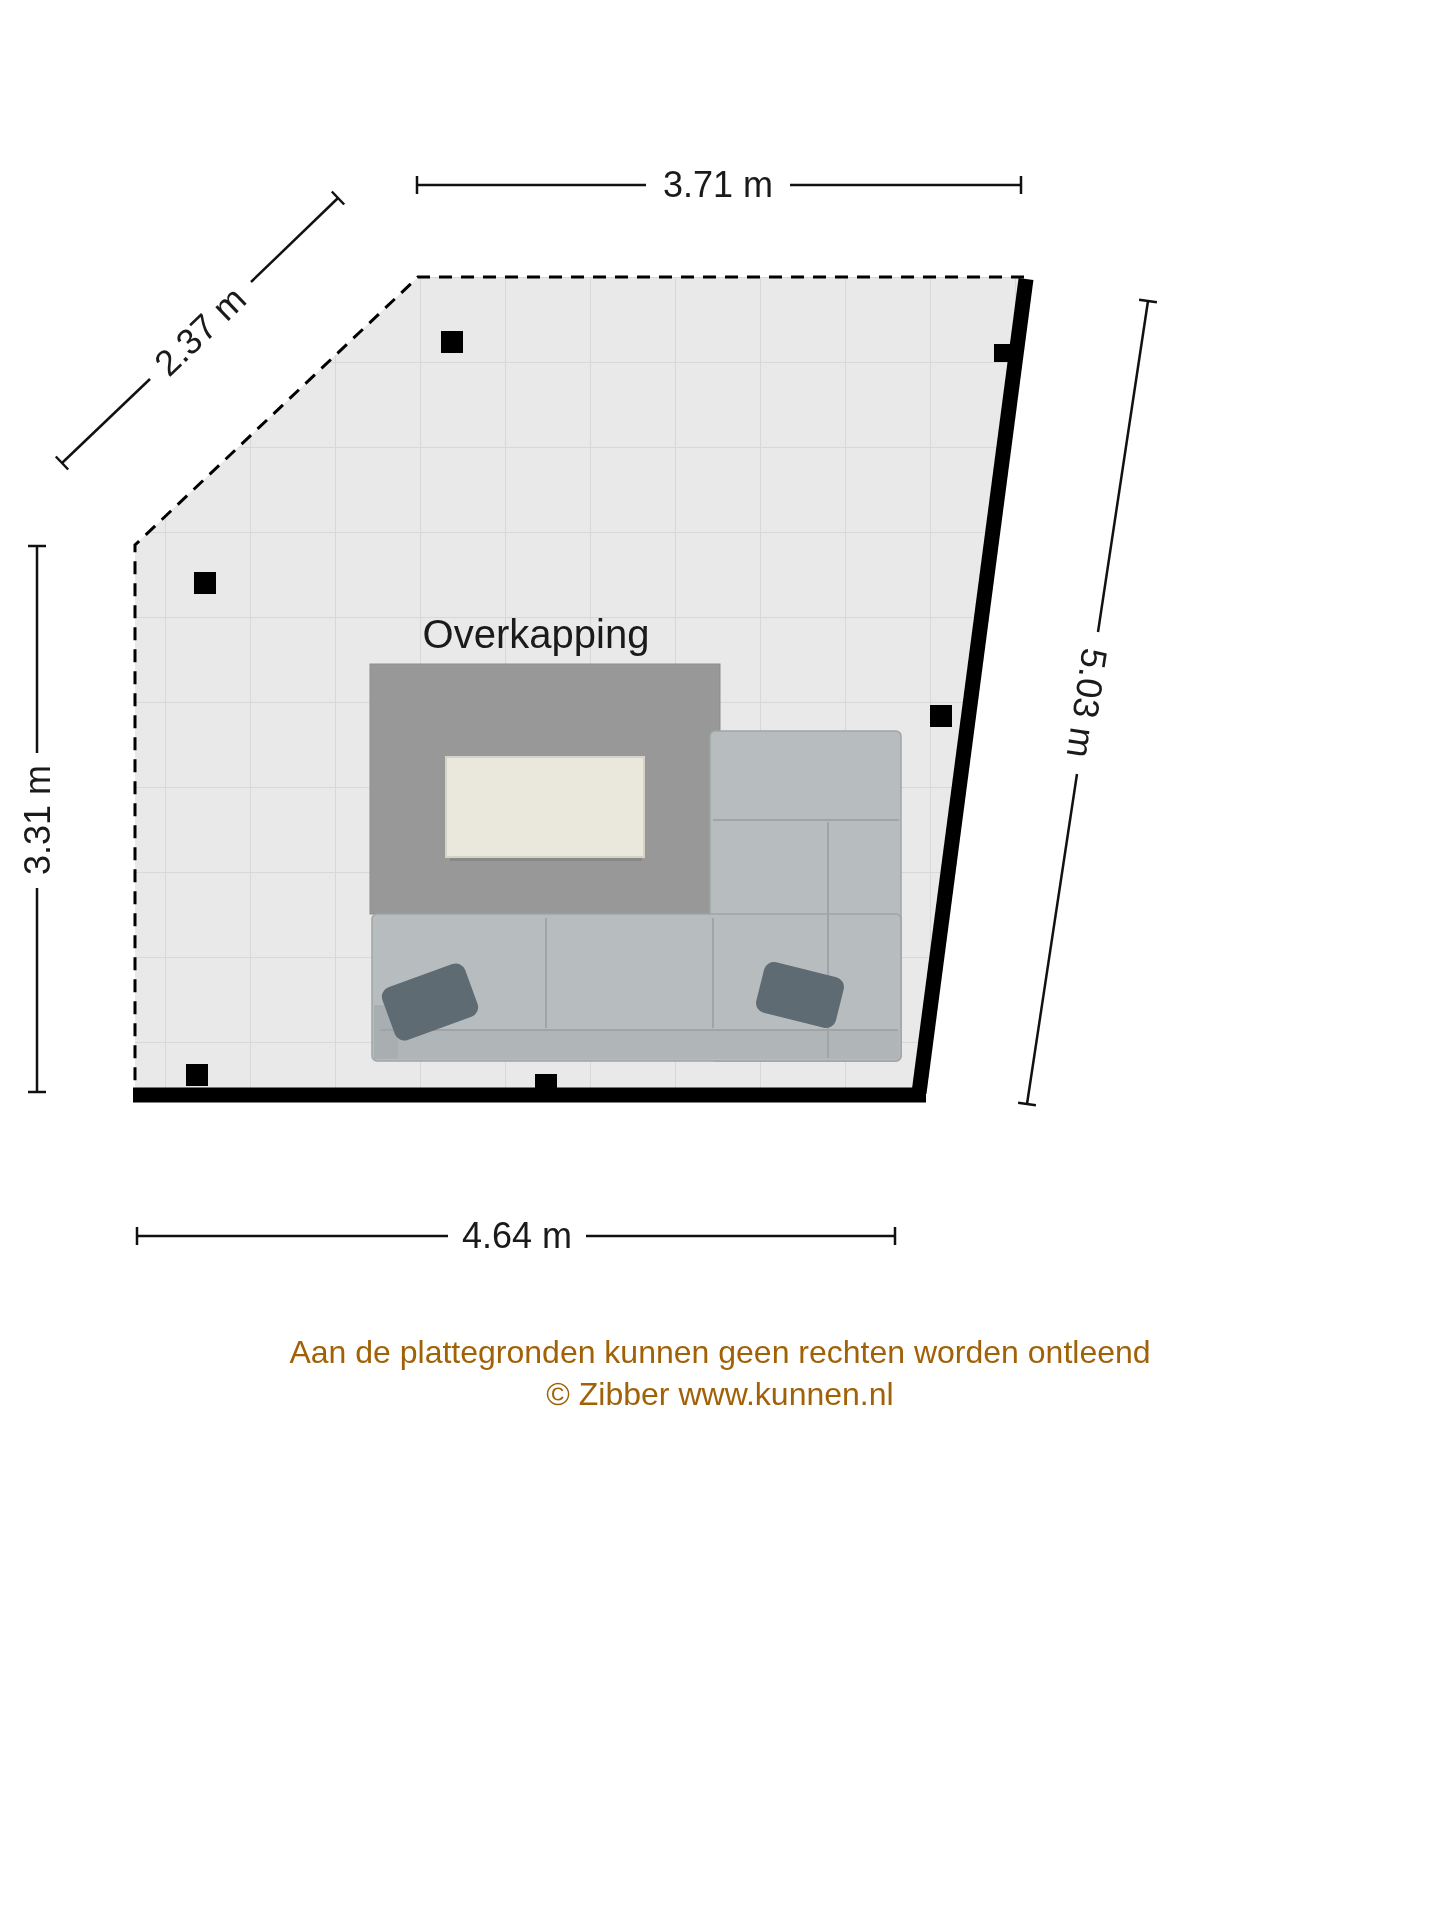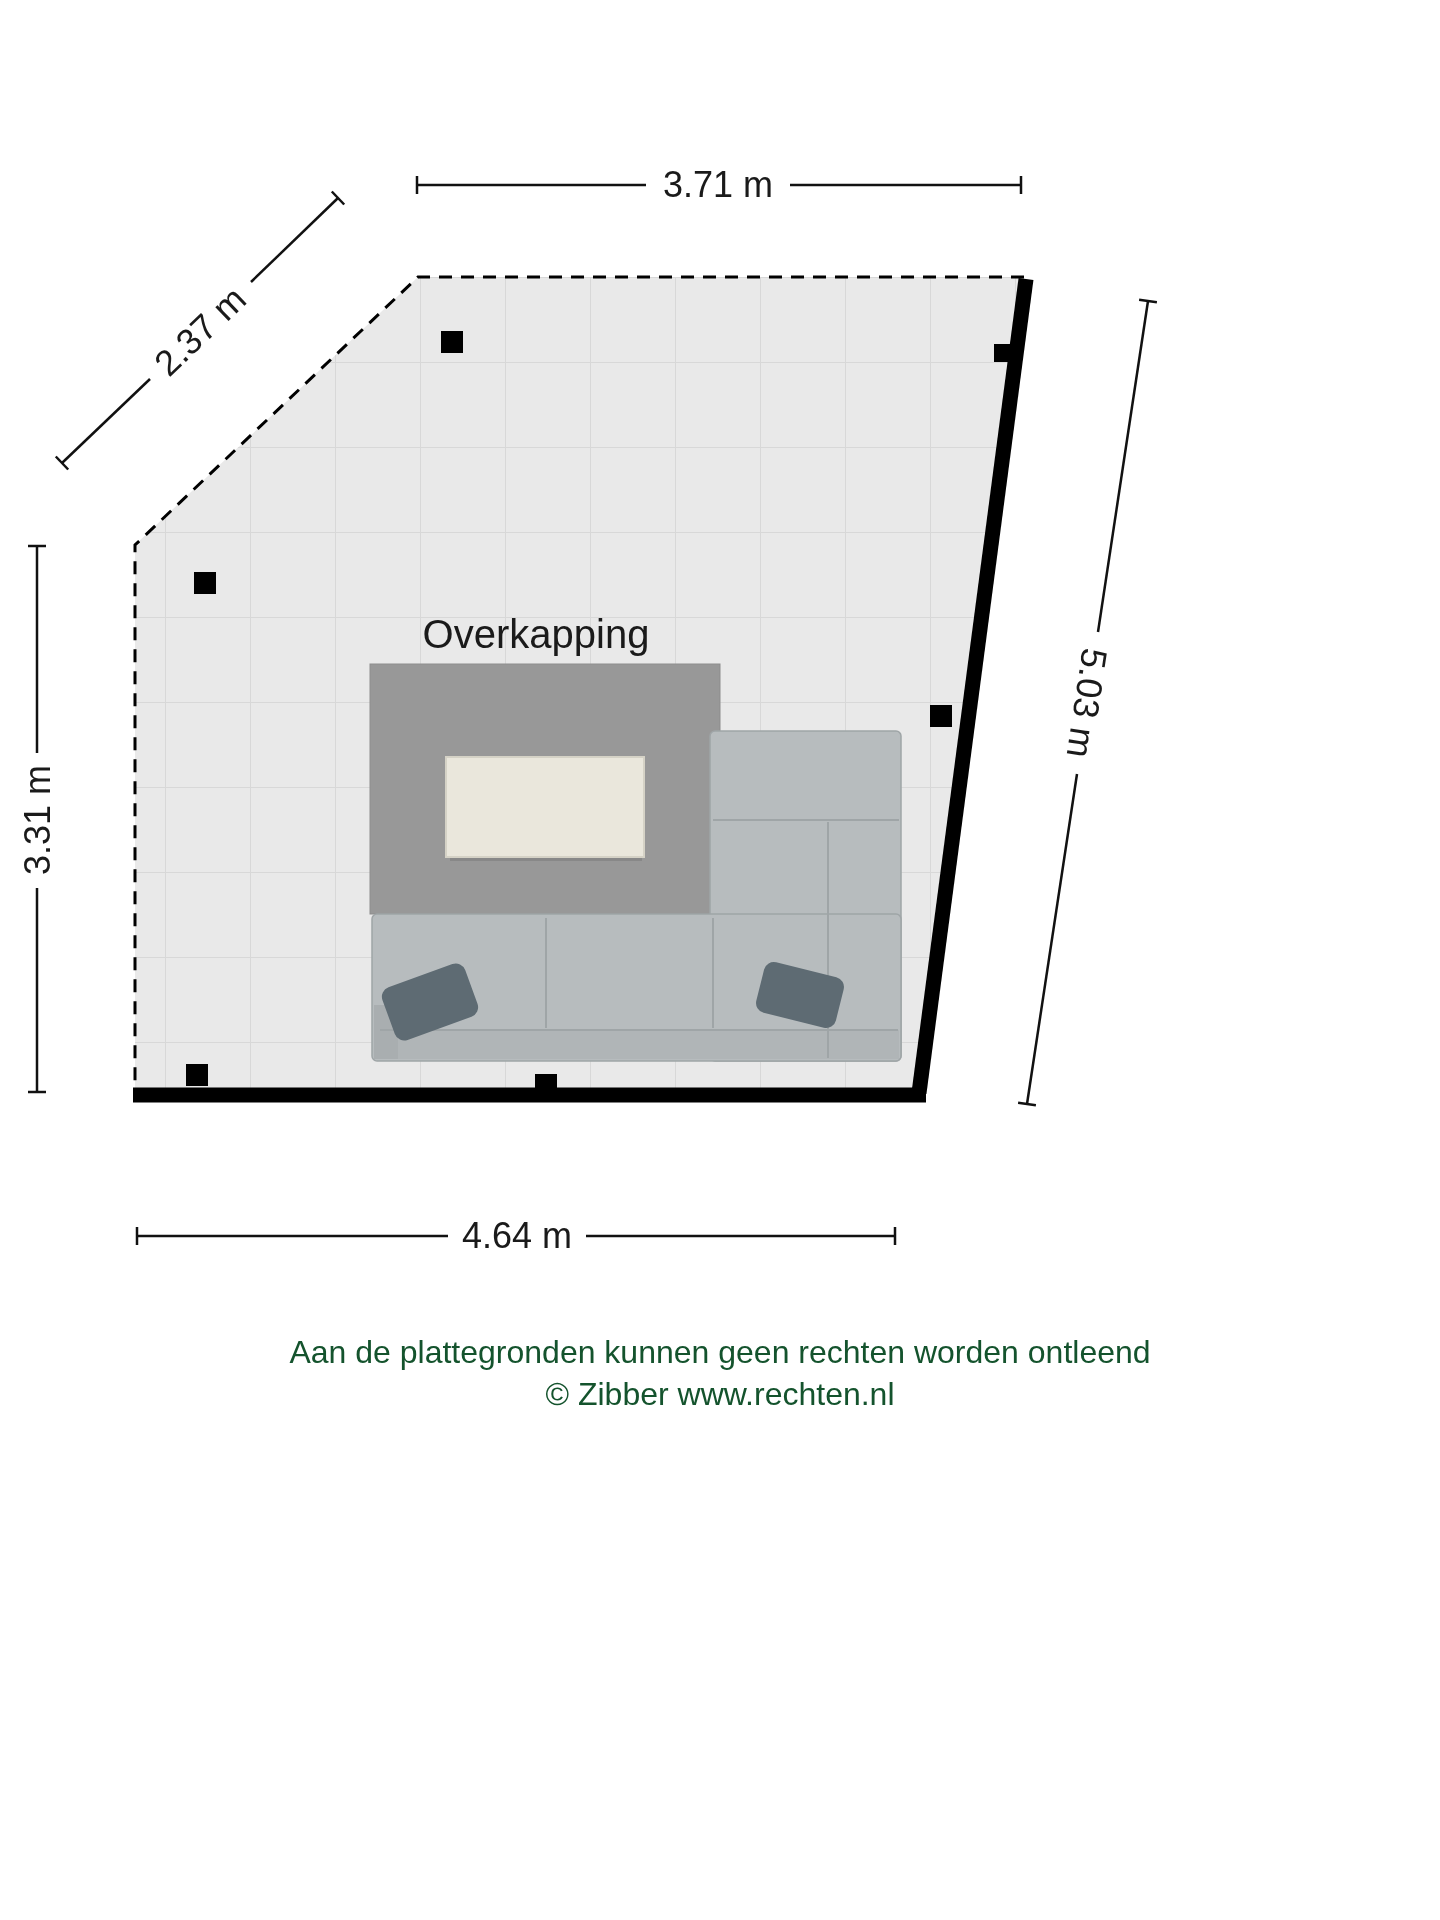--- a/index.html
+++ b/index.html
@@ -56,21 +56,21 @@
     font-size: 40px;
   }
   #footer {
     position: absolute;
     top: 1332px;
     left: 0;
     width: 1440px;
     text-align: center;
     font-size: 32px;
     line-height: 1.3;
-    color: #14532d;
+    color: #a16207;
   }
 </style>
 </head>
 <body>
 
 <div id="page">
 
   <svg id="plan-svg" width="1440" height="1920" viewBox="0 0 1440 1920">
 
     <defs>
@@ -163,16 +163,16 @@
       <line class="dim-line" x1="137" y1="1236" x2="448" y2="1236"></line>
       <line class="dim-line" x1="586" y1="1236" x2="895" y2="1236"></line>
       <line class="dim-line" x1="137" y1="1227" x2="137" y2="1245"></line>
       <line class="dim-line" x1="895" y1="1227" x2="895" y2="1245"></line>
       <text class="dim-text" x="517" y="1248" text-anchor="middle">4.64 m</text>
     </g>
   </svg>
 
   <div id="footer">
     <div>Aan de plattegronden kunnen geen rechten worden ontleend</div>
-    <div>© Zibber www.rechten.nl</div>
+    <div>© Zibber www.kunnen.nl</div>
   </div>
 
 </div>
 
 </body></html>

